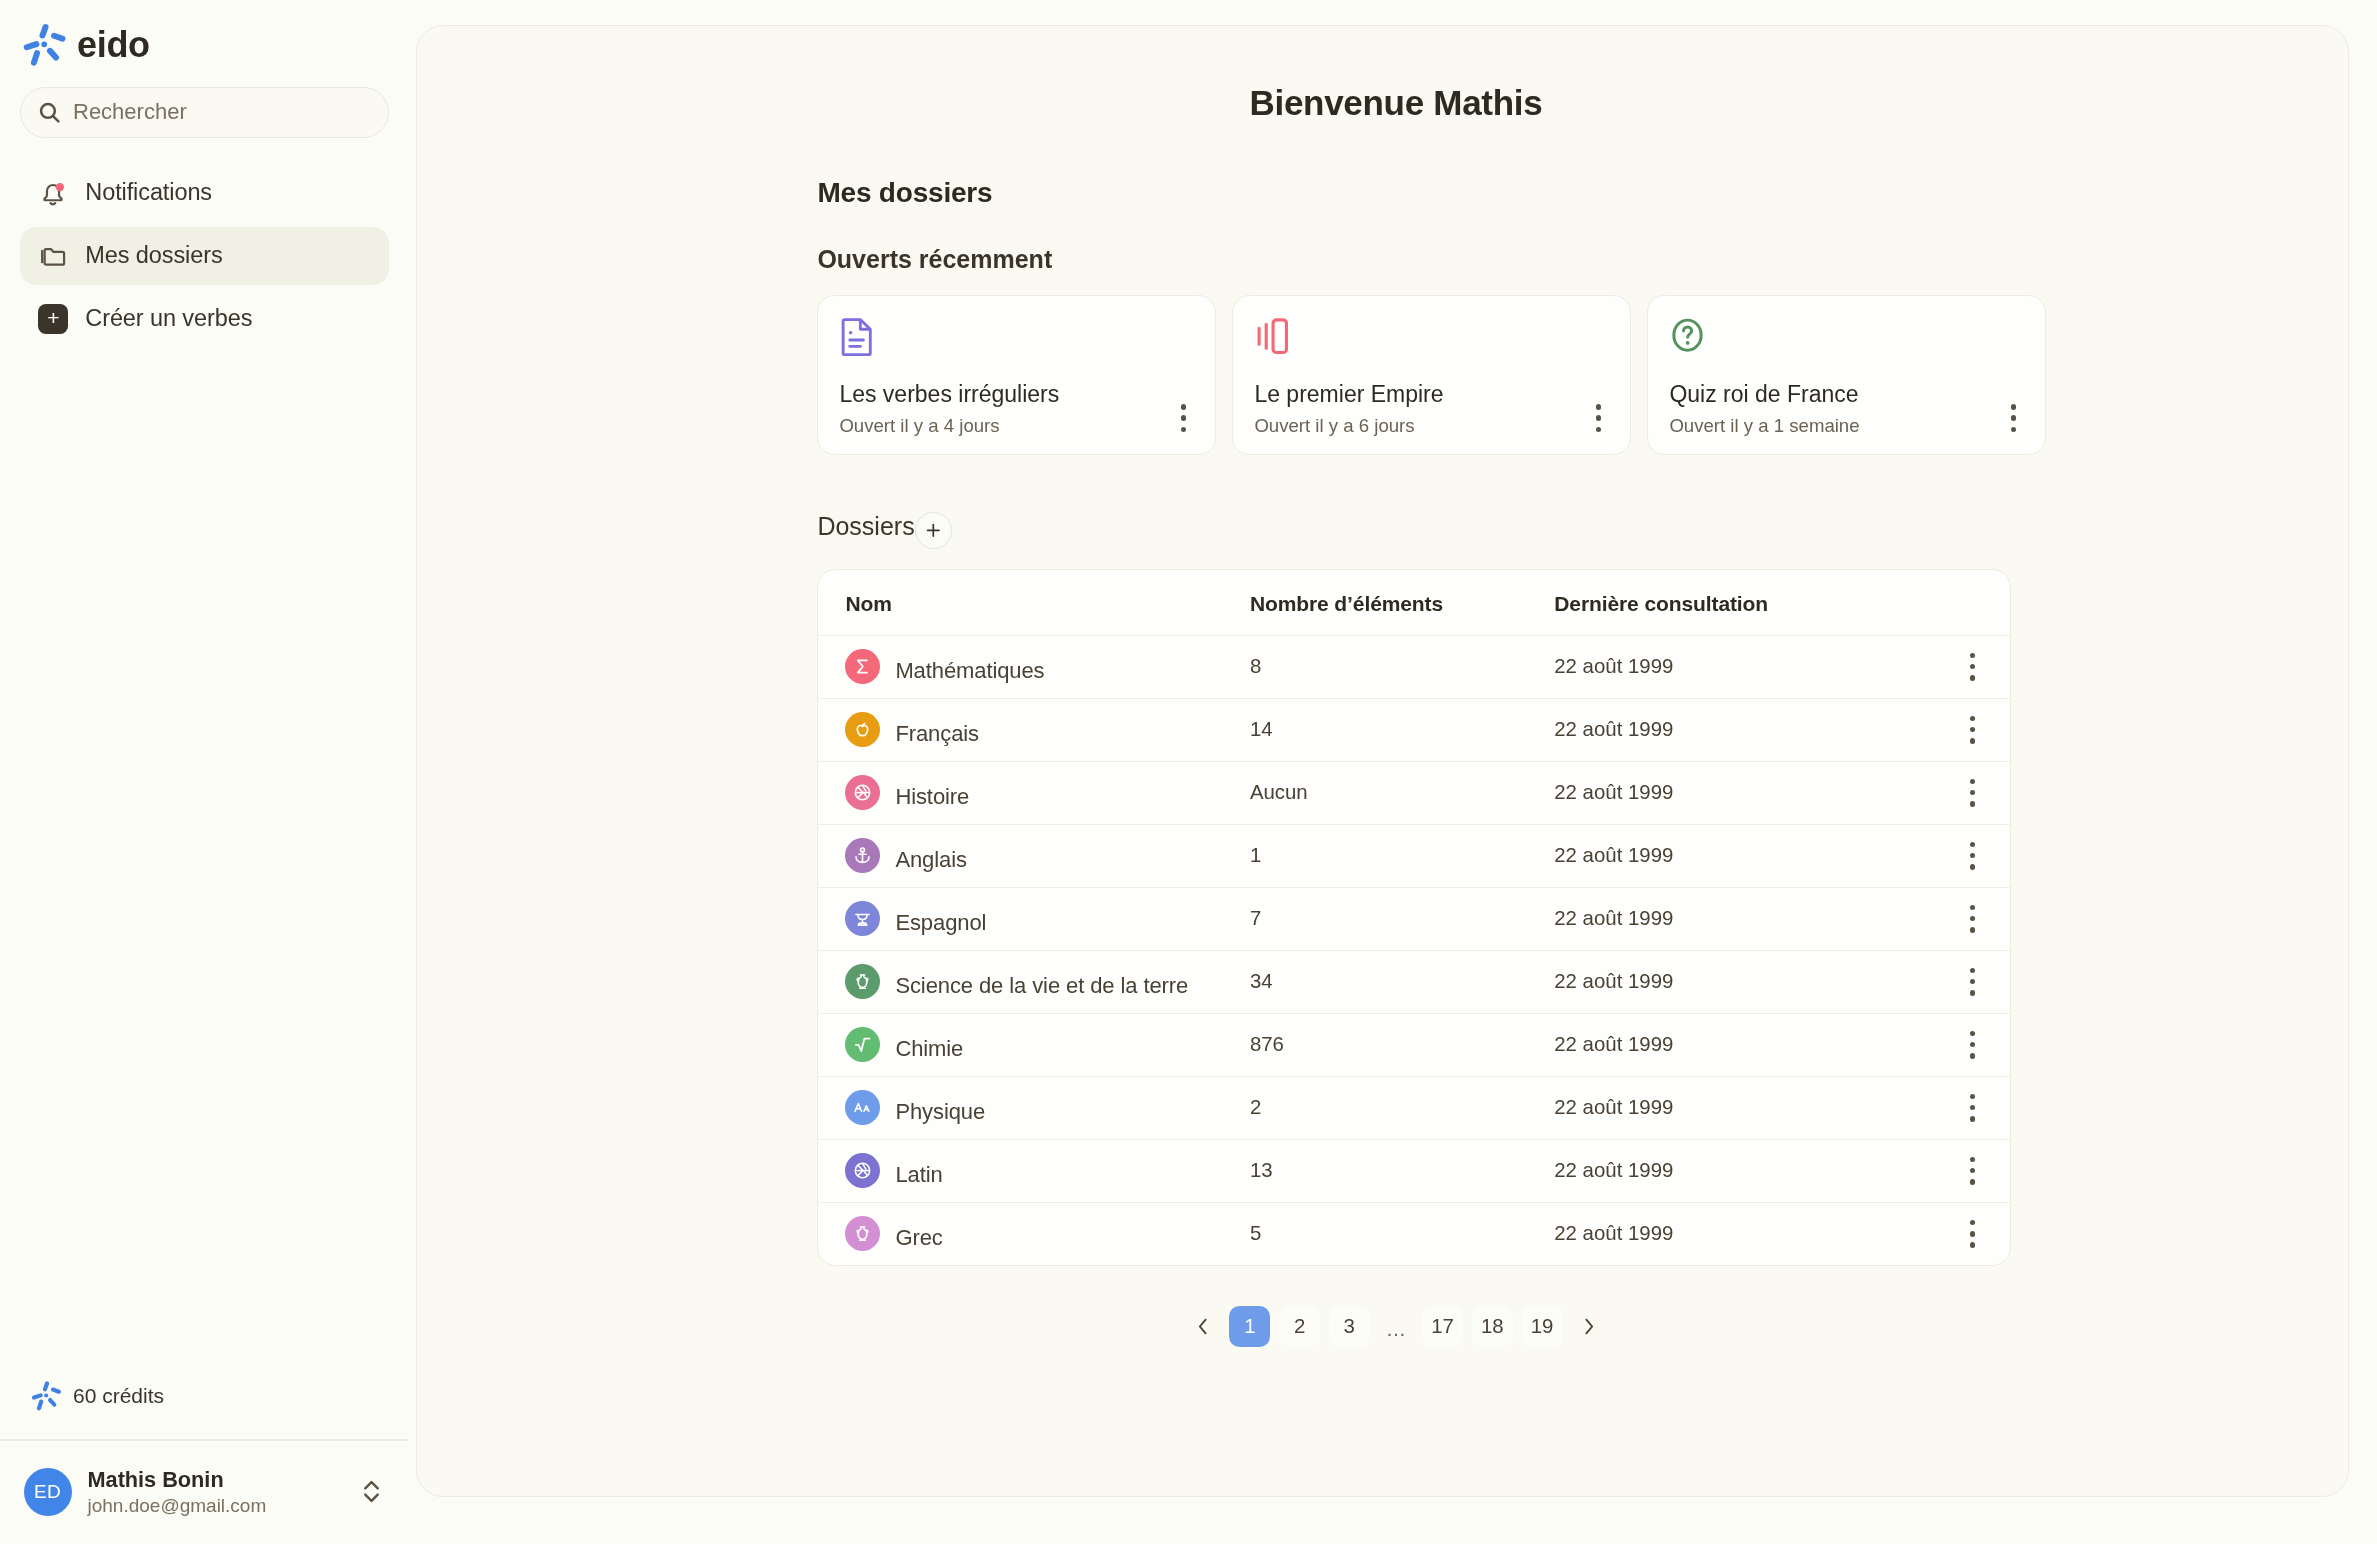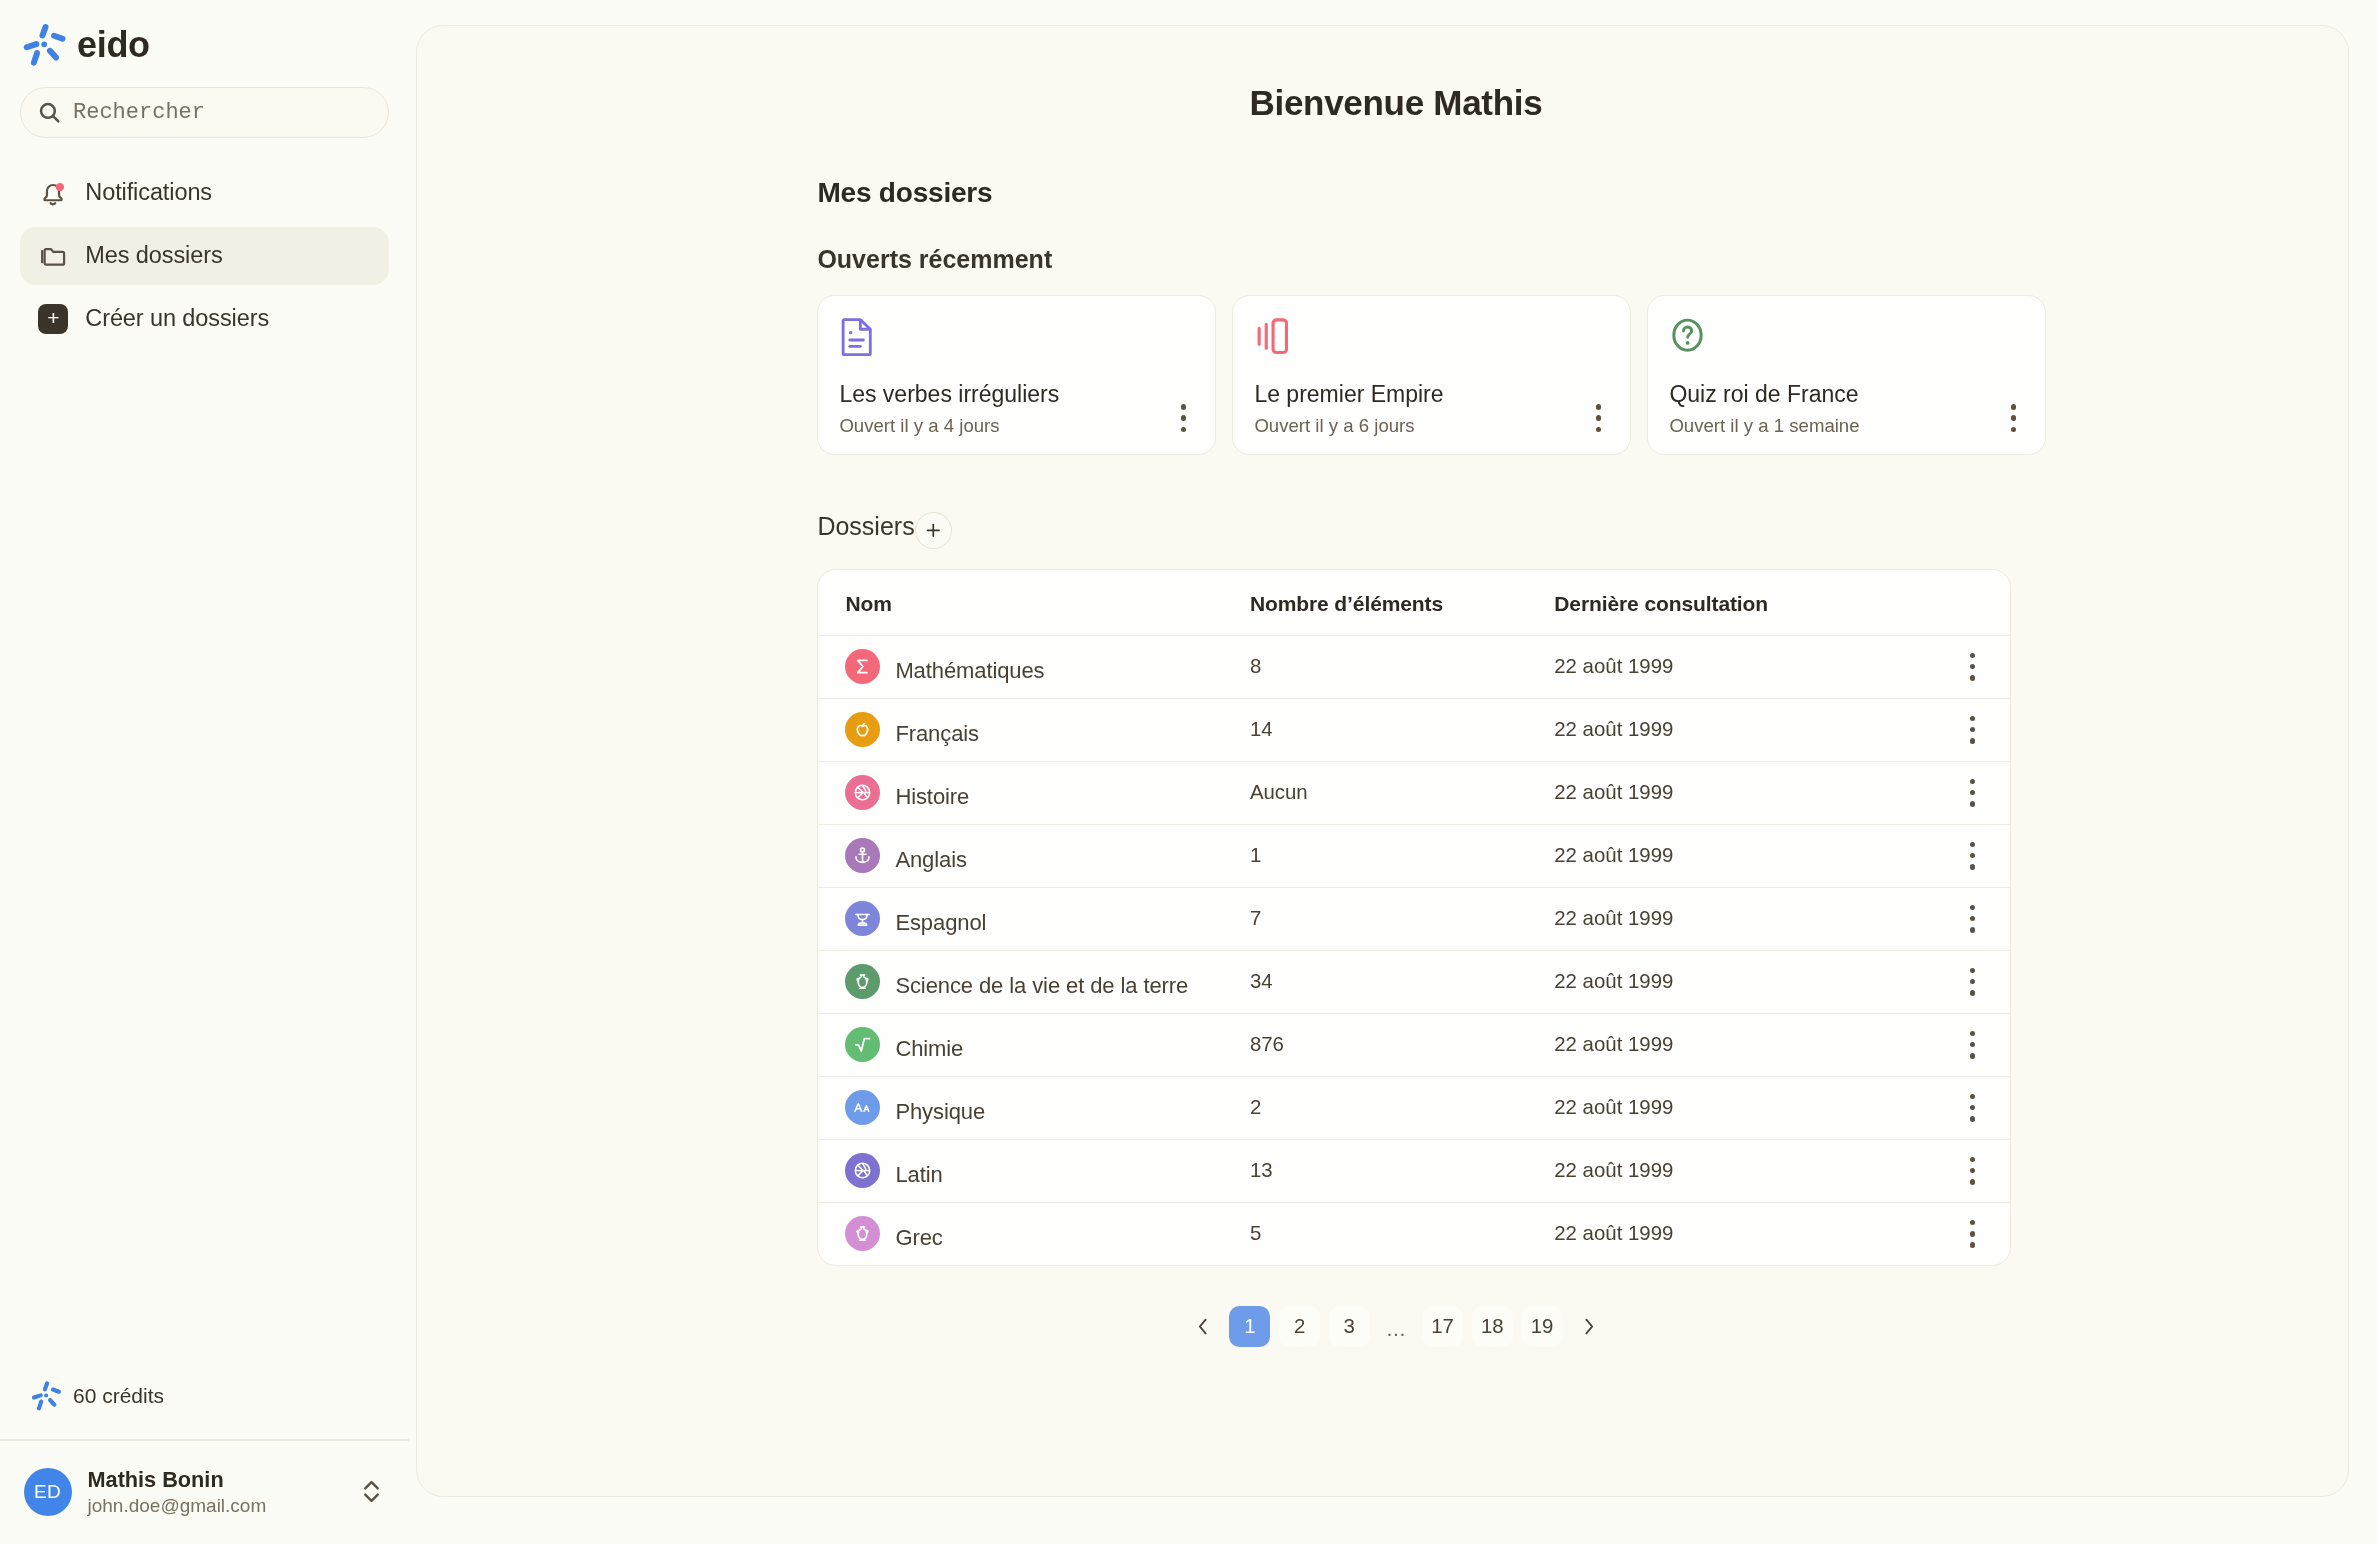--- a/index.html
+++ b/index.html
@@ -29,21 +29,21 @@
   }
   .search-wrap { padding: 18.6px 20px 0 20px; }
   .search-box {
     height: 51px; border: 1.2px solid #EAE7DA; border-radius: 26px;
     background: #FAFAF2; display: flex; align-items: center;
     padding: 0 16px; gap: 11px;
   }
   .search-icon { width: 25px; height: 25px; flex: 0 0 25px; }
   .search-input {
     flex: 1; border: none; outline: none; background: transparent;
-    font-family: Liberation Mono, monospace;
+    font-family: Liberation Sans, sans-serif;
     font-size: 22px; color: #6C6253;
   }
   .search-input::placeholder { color: #7A705F; }
 
   .nav { padding: 26px 20px 0 20px; display: flex; flex-direction: column; gap: 5px; }
   .nav-item {
     display: flex; align-items: center; gap: 16px;
     height: 58px; padding: 0 17.3px; border-radius: 16px;
     cursor: pointer;
   }
@@ -254,21 +254,21 @@
         </span>
         <span class="nav-label">Mes dossiers</span>
       </div>
 
       <div class="nav-item">
         <span class="nav-icon">
           <span class="create-square">
               <span class="plus">+</span>
             </span>
         </span>
-        <span class="nav-label">Créer un dossiers</span>
+        <span class="nav-label">Créer un verbes</span>
       </div>
 
     </nav>
 
     <div class="sidebar-spacer"></div>
 
     <div class="credits">
       <span class="credits-logo">
         <svg viewBox="0 0 40 40" fill="none">
           <g fill="#3F82E4">

